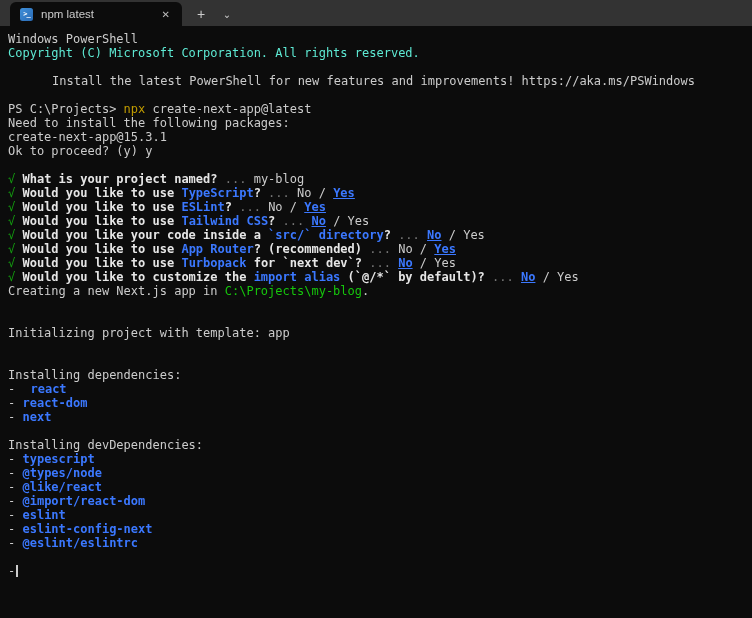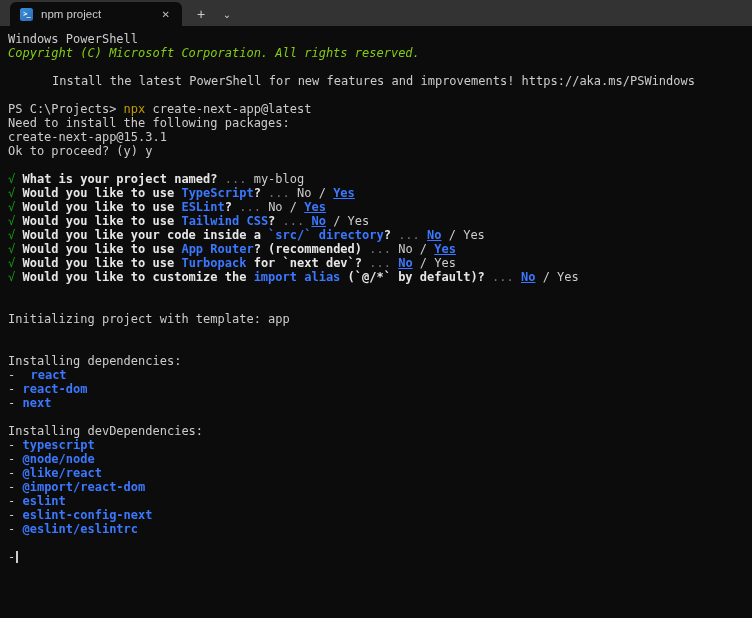--- a/index.html
+++ b/index.html
@@ -73,59 +73,60 @@
     margin-left: 1px;
   }
 </style>
 </head>
 <body>
 
 <div class="window">
   <div class="titlebar" style="background: rgb(51, 51, 51);">
     <div class="tab">
       <span class="ps-icon">&gt;_</span>
-      <span class="tab-title">npm project</span>
+      <span class="tab-title">npm latest</span>
       <span class="tab-close">✕</span>
     </div>
     <div class="tb-btn tb-plus">+</div>
     <div class="tb-btn tb-chev">⌄</div>
   </div>
 
   <div class="terminal" style="background: rgb(12, 12, 12);">
       <div class="tline"><span style="color: rgb(204, 204, 204); margin-top: 13px;">Windows PowerShell</span></div>
-      <div class="tline"><span style="color: #84cc16; font-style: italic;">Copyright (C) Microsoft Corporation. All rights reserved.</span></div>
+      <div class="tline"><span style="color: #5eead4;">Copyright (C) Microsoft Corporation. All rights reserved.</span></div>
       <div class="tline">&nbsp;</div>
       <div class="tline"><span style="color: rgb(204, 204, 204); margin-left: 44px;">Install the latest PowerShell for new features and improvements! https://aka.ms/PSWindows</span></div>
       <div class="tline">&nbsp;</div>
       <div class="tline"><span style="color: rgb(204, 204, 204);">PS C:\Projects&gt; </span><span style="color: rgb(193, 156, 0);">npx</span><span style="color: rgb(204, 204, 204);"> create-next-app@latest</span></div>
       <div class="tline"><span style="color: rgb(204, 204, 204);">Need to install the following packages:</span></div>
       <div class="tline"><span style="color: rgb(204, 204, 204);">create-next-app@15.3.1</span></div>
       <div class="tline"><span style="color: rgb(204, 204, 204);">Ok to proceed? (y) y</span></div>
       <div class="tline">&nbsp;</div>
       <div class="tline"><span style="color: rgb(19, 161, 14);">√ </span><span class="bold" style="color: rgb(230, 230, 230);">What is your project named?</span><span style="color: rgb(118, 118, 118);"> ... </span><span style="color: rgb(204, 204, 204);">my-blog</span></div>
       <div class="tline"><span style="color: rgb(19, 161, 14);">√ </span><span class="bold" style="color: rgb(230, 230, 230);">Would you like to use </span><span class="bold" style="color: rgb(59, 120, 255);">TypeScript</span><span class="bold" style="color: rgb(230, 230, 230);">?</span><span style="color: rgb(118, 118, 118);"> ... </span><span style="color: rgb(204, 204, 204);">No / </span><span class="bold underline" style="color: rgb(59, 120, 255);">Yes</span></div>
       <div class="tline"><span style="color: rgb(19, 161, 14);">√ </span><span class="bold" style="color: rgb(230, 230, 230);">Would you like to use </span><span class="bold" style="color: rgb(59, 120, 255);">ESLint</span><span class="bold" style="color: rgb(230, 230, 230);">?</span><span style="color: rgb(118, 118, 118);"> ... </span><span style="color: rgb(204, 204, 204);">No / </span><span class="bold underline" style="color: rgb(59, 120, 255);">Yes</span></div>
       <div class="tline"><span style="color: rgb(19, 161, 14);">√ </span><span class="bold" style="color: rgb(230, 230, 230);">Would you like to use </span><span class="bold" style="color: rgb(59, 120, 255);">Tailwind CSS</span><span class="bold" style="color: rgb(230, 230, 230);">?</span><span style="color: rgb(118, 118, 118);"> ... </span><span class="bold underline" style="color: rgb(59, 120, 255);">No</span><span style="color: rgb(204, 204, 204);"> / Yes</span></div>
       <div class="tline"><span style="color: rgb(19, 161, 14);">√ </span><span class="bold" style="color: rgb(230, 230, 230);">Would you like your code inside a </span><span class="bold" style="color: rgb(59, 120, 255);">`src/` directory</span><span class="bold" style="color: rgb(230, 230, 230);">?</span><span style="color: rgb(118, 118, 118);"> ... </span><span class="bold underline" style="color: rgb(59, 120, 255);">No</span><span style="color: rgb(204, 204, 204);"> / Yes</span></div>
       <div class="tline"><span style="color: rgb(19, 161, 14);">√ </span><span class="bold" style="color: rgb(230, 230, 230);">Would you like to use </span><span class="bold" style="color: rgb(59, 120, 255);">App Router</span><span class="bold" style="color: rgb(230, 230, 230);">? (recommended)</span><span style="color: rgb(118, 118, 118);"> ... </span><span style="color: rgb(204, 204, 204);">No / </span><span class="bold underline" style="color: rgb(59, 120, 255);">Yes</span></div>
       <div class="tline"><span style="color: rgb(19, 161, 14);">√ </span><span class="bold" style="color: rgb(230, 230, 230);">Would you like to use </span><span class="bold" style="color: rgb(59, 120, 255);">Turbopack</span><span class="bold" style="color: rgb(230, 230, 230);"> for `next dev`?</span><span style="color: rgb(118, 118, 118);"> ... </span><span class="bold underline" style="color: rgb(59, 120, 255);">No</span><span style="color: rgb(204, 204, 204);"> / Yes</span></div>
       <div class="tline"><span style="color: rgb(19, 161, 14);">√ </span><span class="bold" style="color: rgb(230, 230, 230);">Would you like to customize the </span><span class="bold" style="color: rgb(59, 120, 255);">import alias</span><span class="bold" style="color: rgb(230, 230, 230);"> (`@/*` by default)?</span><span style="color: rgb(118, 118, 118);"> ... </span><span class="bold underline" style="color: rgb(59, 120, 255);">No</span><span style="color: rgb(204, 204, 204);"> / Yes</span></div>
+      <div class="tline"><span style="color: rgb(204, 204, 204);">Creating a new Next.js app in </span><span style="color: rgb(22, 198, 12);">C:\Projects\my-blog</span><span style="color: rgb(204, 204, 204);">.</span></div>
       <div class="tline">&nbsp;</div>
       <div class="tline">&nbsp;</div>
       <div class="tline"><span style="color: rgb(204, 204, 204);">Initializing project with template: app</span></div>
       <div class="tline">&nbsp;</div>
       <div class="tline">&nbsp;</div>
       <div class="tline"><span style="color: rgb(204, 204, 204);">Installing dependencies:</span></div>
       <div class="tline"><span style="color: rgb(204, 204, 204);">- </span><span class="bold" style="color: rgb(59, 120, 255); margin-left: 8px;">react</span></div>
       <div class="tline"><span style="color: rgb(204, 204, 204);">- </span><span class="bold" style="color: rgb(59, 120, 255);">react-dom</span></div>
       <div class="tline"><span style="color: rgb(204, 204, 204);">- </span><span class="bold" style="color: rgb(59, 120, 255);">next</span></div>
       <div class="tline">&nbsp;</div>
       <div class="tline"><span style="color: rgb(204, 204, 204);">Installing devDependencies:</span></div>
       <div class="tline"><span style="color: rgb(204, 204, 204);">- </span><span class="bold" style="color: rgb(59, 120, 255);">typescript</span></div>
-      <div class="tline"><span style="color: rgb(204, 204, 204);">- </span><span class="bold" style="color: rgb(59, 120, 255);">@node/node</span></div>
+      <div class="tline"><span style="color: rgb(204, 204, 204);">- </span><span class="bold" style="color: rgb(59, 120, 255);">@types/node</span></div>
       <div class="tline"><span style="color: rgb(204, 204, 204);">- </span><span class="bold" style="color: rgb(59, 120, 255);">@like/react</span></div>
       <div class="tline"><span style="color: rgb(204, 204, 204);">- </span><span class="bold" style="color: rgb(59, 120, 255);">@import/react-dom</span></div>
       <div class="tline"><span style="color: rgb(204, 204, 204);">- </span><span class="bold" style="color: rgb(59, 120, 255);">eslint</span></div>
       <div class="tline"><span style="color: rgb(204, 204, 204);">- </span><span class="bold" style="color: rgb(59, 120, 255);">eslint-config-next</span></div>
       <div class="tline"><span style="color: rgb(204, 204, 204);">- </span><span class="bold" style="color: rgb(59, 120, 255);">@eslint/eslintrc</span></div>
       <div class="tline">&nbsp;</div>
       <div class="tline"><span style="color: rgb(204, 204, 204);">-</span><span class="cursor"></span></div>
     </div>
 </div>
 

